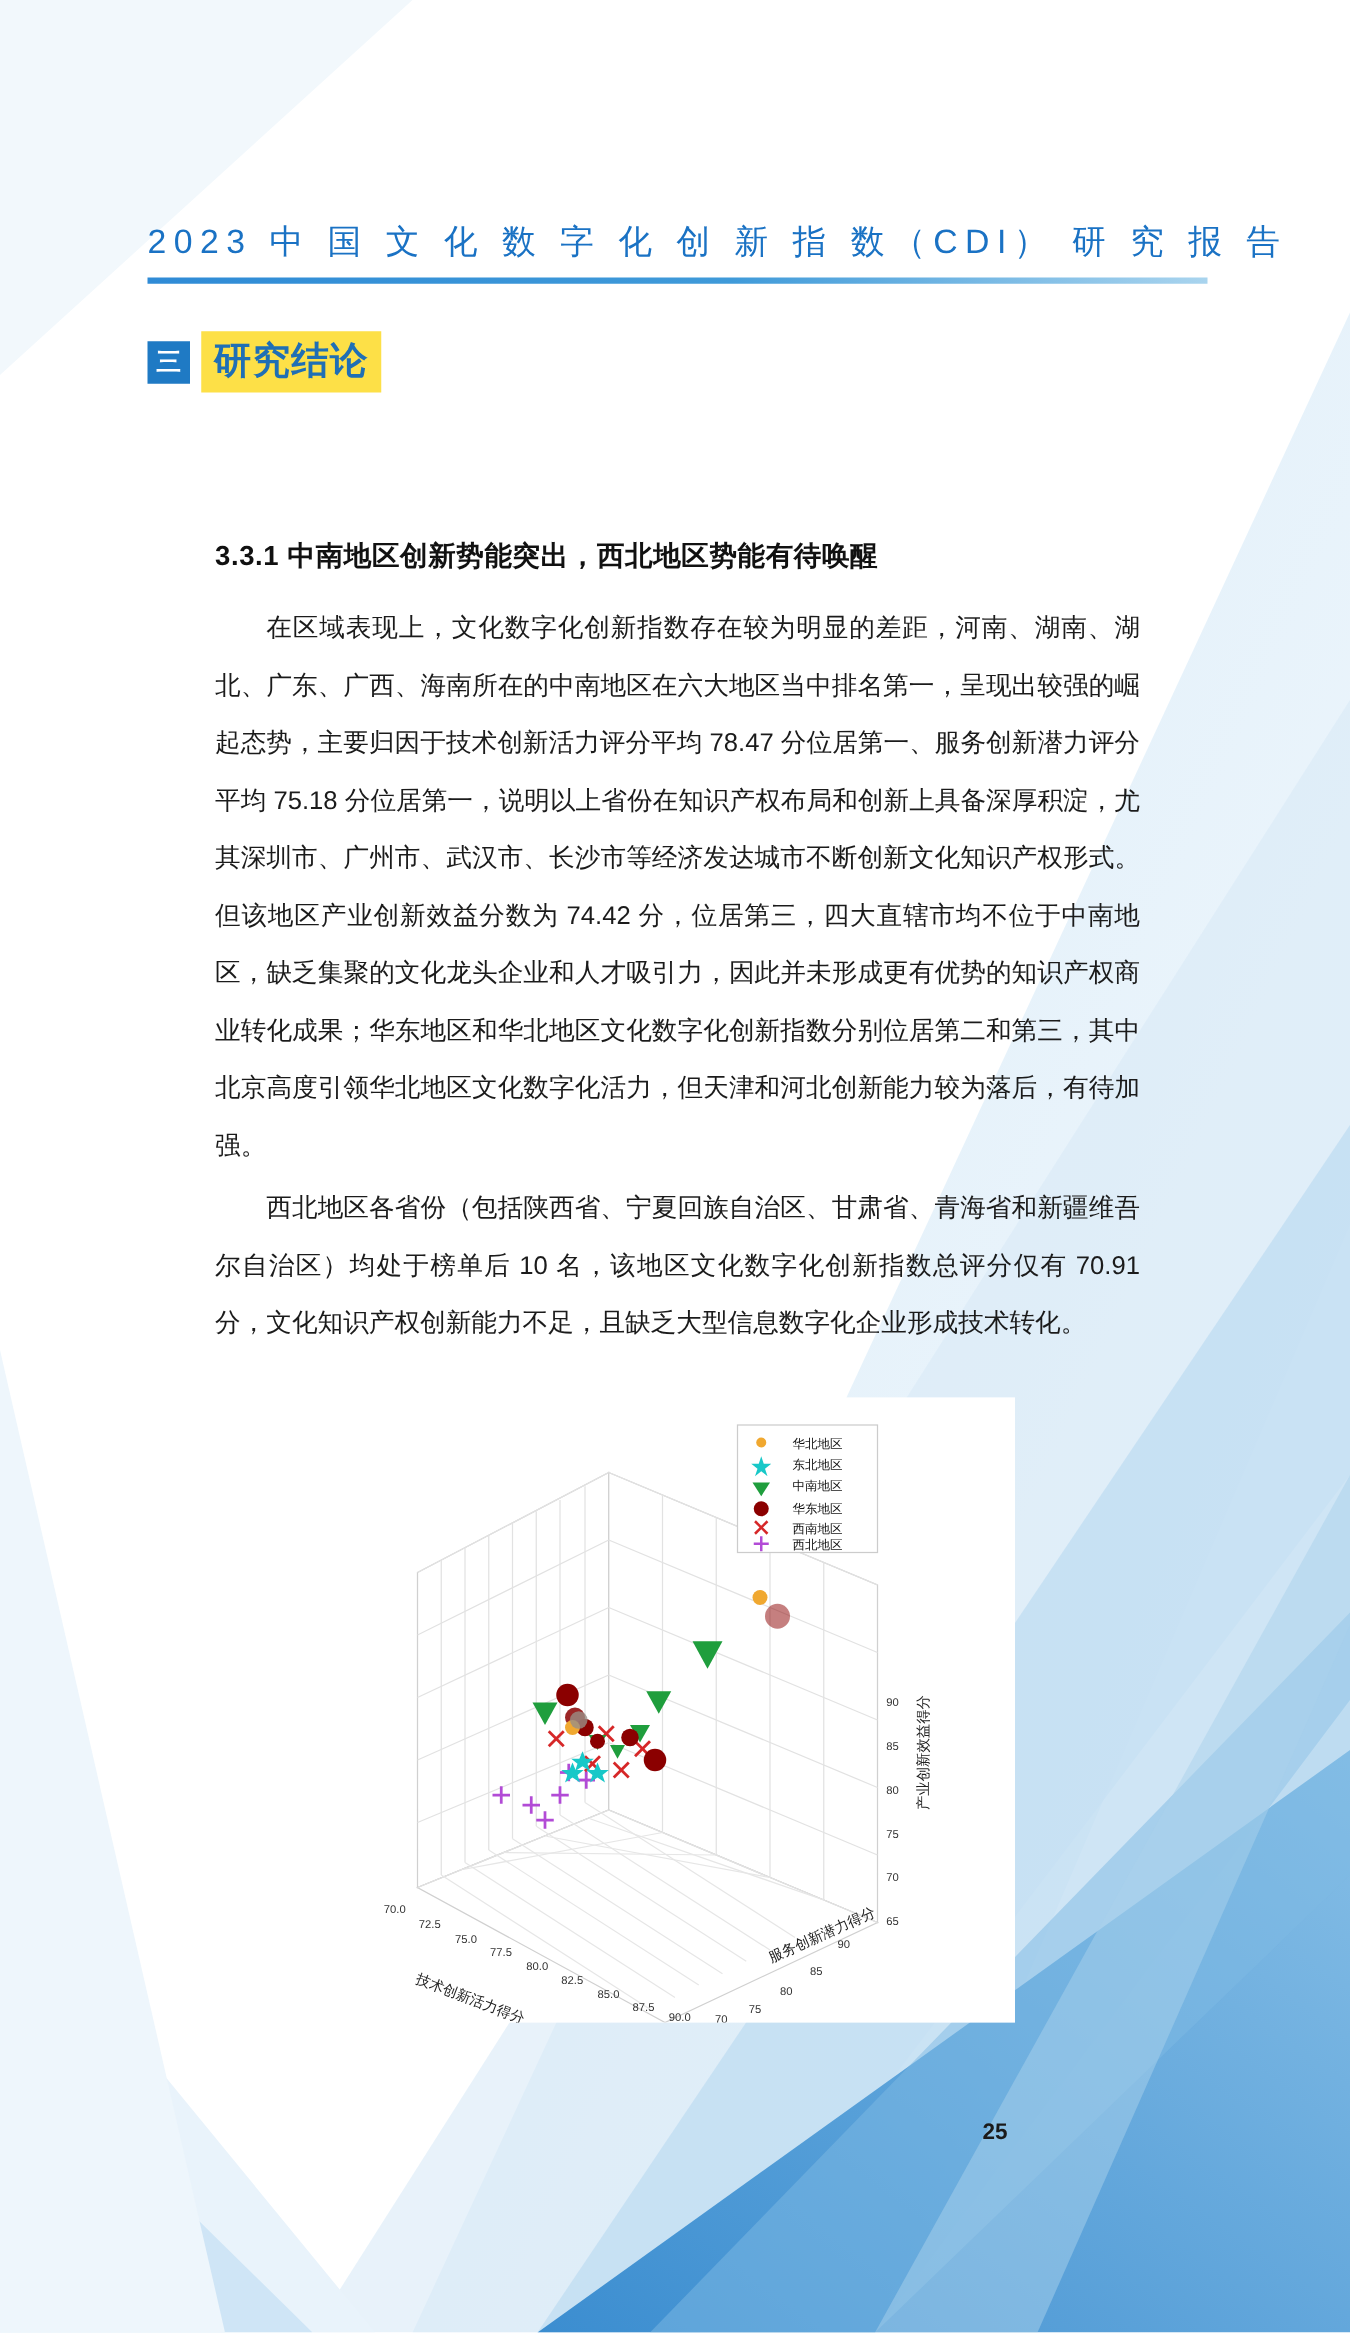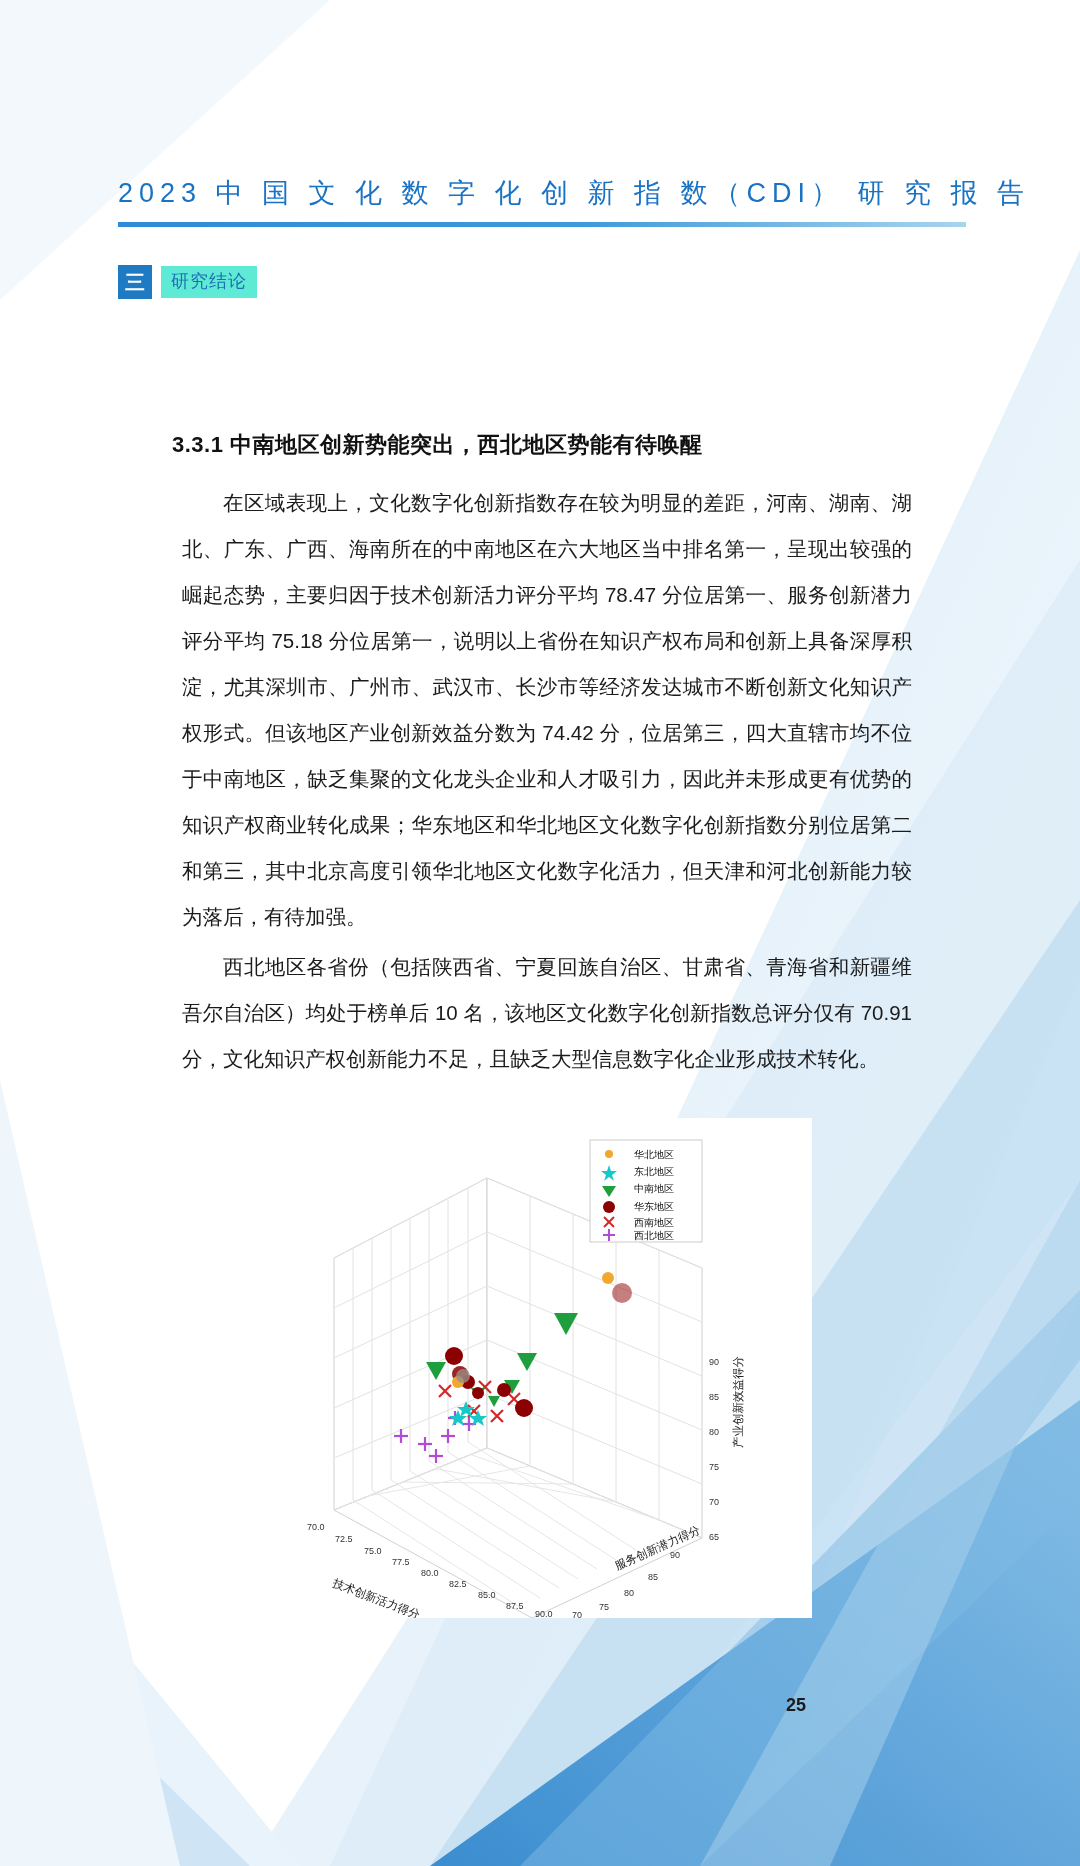--- a/index.html
+++ b/index.html
@@ -22,38 +22,38 @@
   .hdr-rule{
     position:absolute;left:118px;top:222px;width:848px;height:5px;
     background:linear-gradient(90deg,#2f8bd6 0%,#3f9ad9 55%,#a9d4ee 100%);
   }
   .sec-badge{position:absolute;left:118px;top:265px;display:flex;align-items:center;}
   .sec-num{
     width:34px;height:34px;background:#1f7ac4;color:#fff;font-size:20px;
     display:flex;align-items:center;justify-content:center;font-weight:700;
   }
   .sec-name{
-    margin-left:9px;background:#5eead4;color:#1f6fb5;font-weight:400;
-    font-size:18px;padding:3px 10px 5px 10px;letter-spacing:1px;
+    margin-left:9px;background:#fde047;color:#1f6fb5;font-weight:700;
+    font-size:30px;padding:3px 10px 5px 10px;letter-spacing:1px;
   }
 
   h2.h-33{
     position:absolute;left:172px;top:368px;margin:0;
     font-size:25px;font-weight:700;color:#111;letter-spacing:.5px;
   }
   h3.h-331{
     position:absolute;left:172px;top:430px;margin:0;
     font-size:22px;font-weight:700;color:#111;letter-spacing:.5px;text-align:right;
   }
 
   .body-text{
     position:absolute;left:172px;top:480px;width:740px;
     font-size:20.5px;line-height:46px;color:#1b1b1b;text-align:justify;
   }
-  .body-text p{margin:0 0 0 10px;text-indent:2em;}
+  .body-text p{margin:0 0 0 0;text-indent:2em;}
   .body-text p + p{margin-top:4px;}
 
   
   .figure{
     position:absolute;left:272px;top:1118px;width:540px;height:500px;
     background:#fff;
   }
   .figure svg{display:block;}
 
   .page-num{

